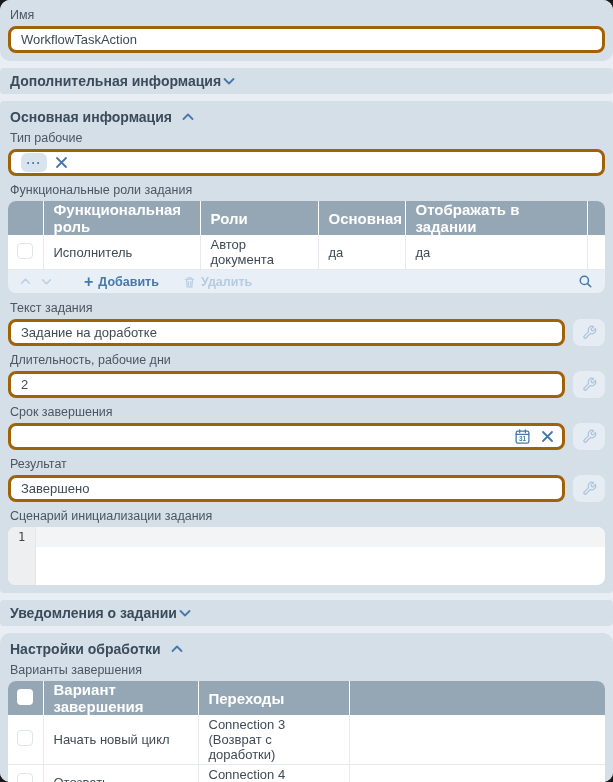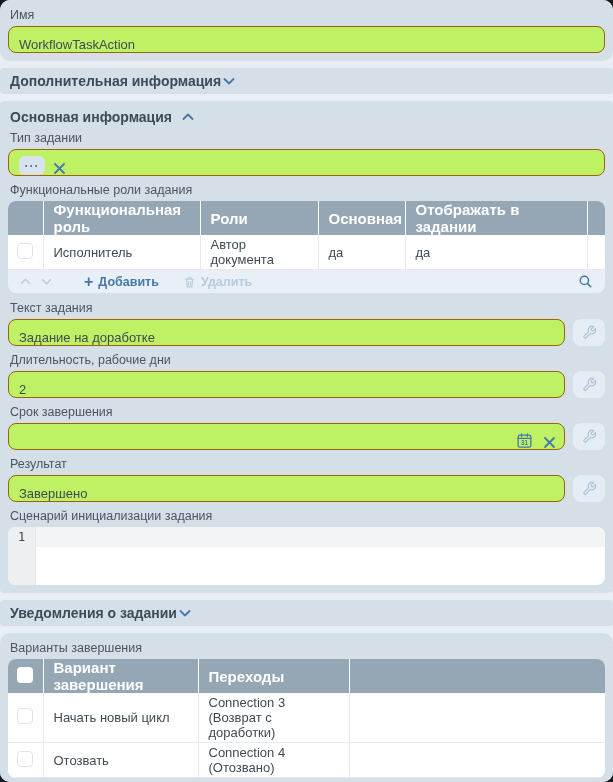--- a/index.html
+++ b/index.html
@@ -22,22 +22,22 @@
     height:26px; padding:0 10px; display:flex; align-items:center; cursor:pointer;
   }
   .sec-title{
     font-size:14px; font-weight:bold; color:#3c4b59; display:flex; align-items:center; gap:8px;
   }
   .sec-head{ display:flex; align-items:center; gap:8px; height:20px; margin-bottom:4px; cursor:pointer; padding-left:2px;}
   .lbl{ font-size:12.5px; color:#4a5661; margin:2px 0 4px 2px; }
   .field{ margin-bottom:7px; }
   .inp-row{ display:flex; gap:8px; align-items:stretch; }
   .inp-wrap{
-    flex:1; background:#bef264; border:1px solid #a16207; border-radius:8px;
-    height:27px; display:flex; align-items:flex-end; padding:0 6px 0 10px; gap:6px;
+    flex:1; background:#ffffff; border:3px solid #a16207; border-radius:8px;
+    height:27px; display:flex; align-items:center; padding:0 6px 0 10px; gap:6px;
   }
   .inp-wrap input{
     flex:1; border:none; outline:none; background:transparent;
     font-size:13px; color:#3f4a54; font-family:"Liberation Sans", sans-serif; min-width:0;
   }
   .inp-wrap input.blue{ color:#4a80ad; }
   .sq-btn{
     background:#d9e3ee; border:none; border-radius:6px; width:26px; height:19px;
     color:#4678a9; font-size:12px; font-weight:bold; line-height:1; cursor:pointer;
     display:flex; align-items:center; justify-content:center; letter-spacing:1px;
@@ -111,21 +111,21 @@
     <div class="sec-head">
       <span class="sec-title">Основная информация</span>
       <span class="icon-btn">
         <svg class="chev" width="12" height="8" viewBox="0 0 12 8">
             <path d="M1.5 6 L6 1.5 L10.5 6" fill="none" stroke="#4678a9" stroke-width="1.8" stroke-linecap="round" stroke-linejoin="round"></path>
           </svg>
       </span>
     </div>
 
     <div class="field">
-      <div class="lbl">Тип задании</div>
+      <div class="lbl">Тип рабочие</div>
       <div class="inp-row">
         <div class="inp-wrap">
           <button class="sq-btn">···</button>
           <button class="icon-btn">
             <svg width="13" height="13" viewBox="0 0 13 13">
                 <path d="M2 2 L11 11 M11 2 L2 11" stroke="#4678a9" stroke-width="1.8" stroke-linecap="round"></path>
               </svg>
           </button>
         </div>
       </div>
@@ -278,20 +278,28 @@
   <div class="card bar">
     <span class="sec-title">Уведомления о задании</span>
     <span class="icon-btn">
       <svg class="chev" width="12" height="8" viewBox="0 0 12 8">
           <path d="M1.5 2 L6 6.5 L10.5 2" fill="none" stroke="#4678a9" stroke-width="1.8" stroke-linecap="round" stroke-linejoin="round"></path>
         </svg>
     </span>
   </div>
 
   <div class="card" style="border-radius:10px 10px 0 0;">
+    <div class="sec-head">
+      <span class="sec-title">Настройки обработки</span>
+      <span class="icon-btn">
+        <svg class="chev" width="12" height="8" viewBox="0 0 12 8">
+            <path d="M1.5 6 L6 1.5 L10.5 6" fill="none" stroke="#4678a9" stroke-width="1.8" stroke-linecap="round" stroke-linejoin="round"></path>
+          </svg>
+      </span>
+    </div>
 
     <div class="lbl">Варианты завершения</div>
     <div class="tblock" style="margin-bottom:0;">
       <table>
         <colgroup>
             <col style="width:35px">
             <col style="width:155px">
             <col style="width:151px">
             <col>
           </colgroup>

